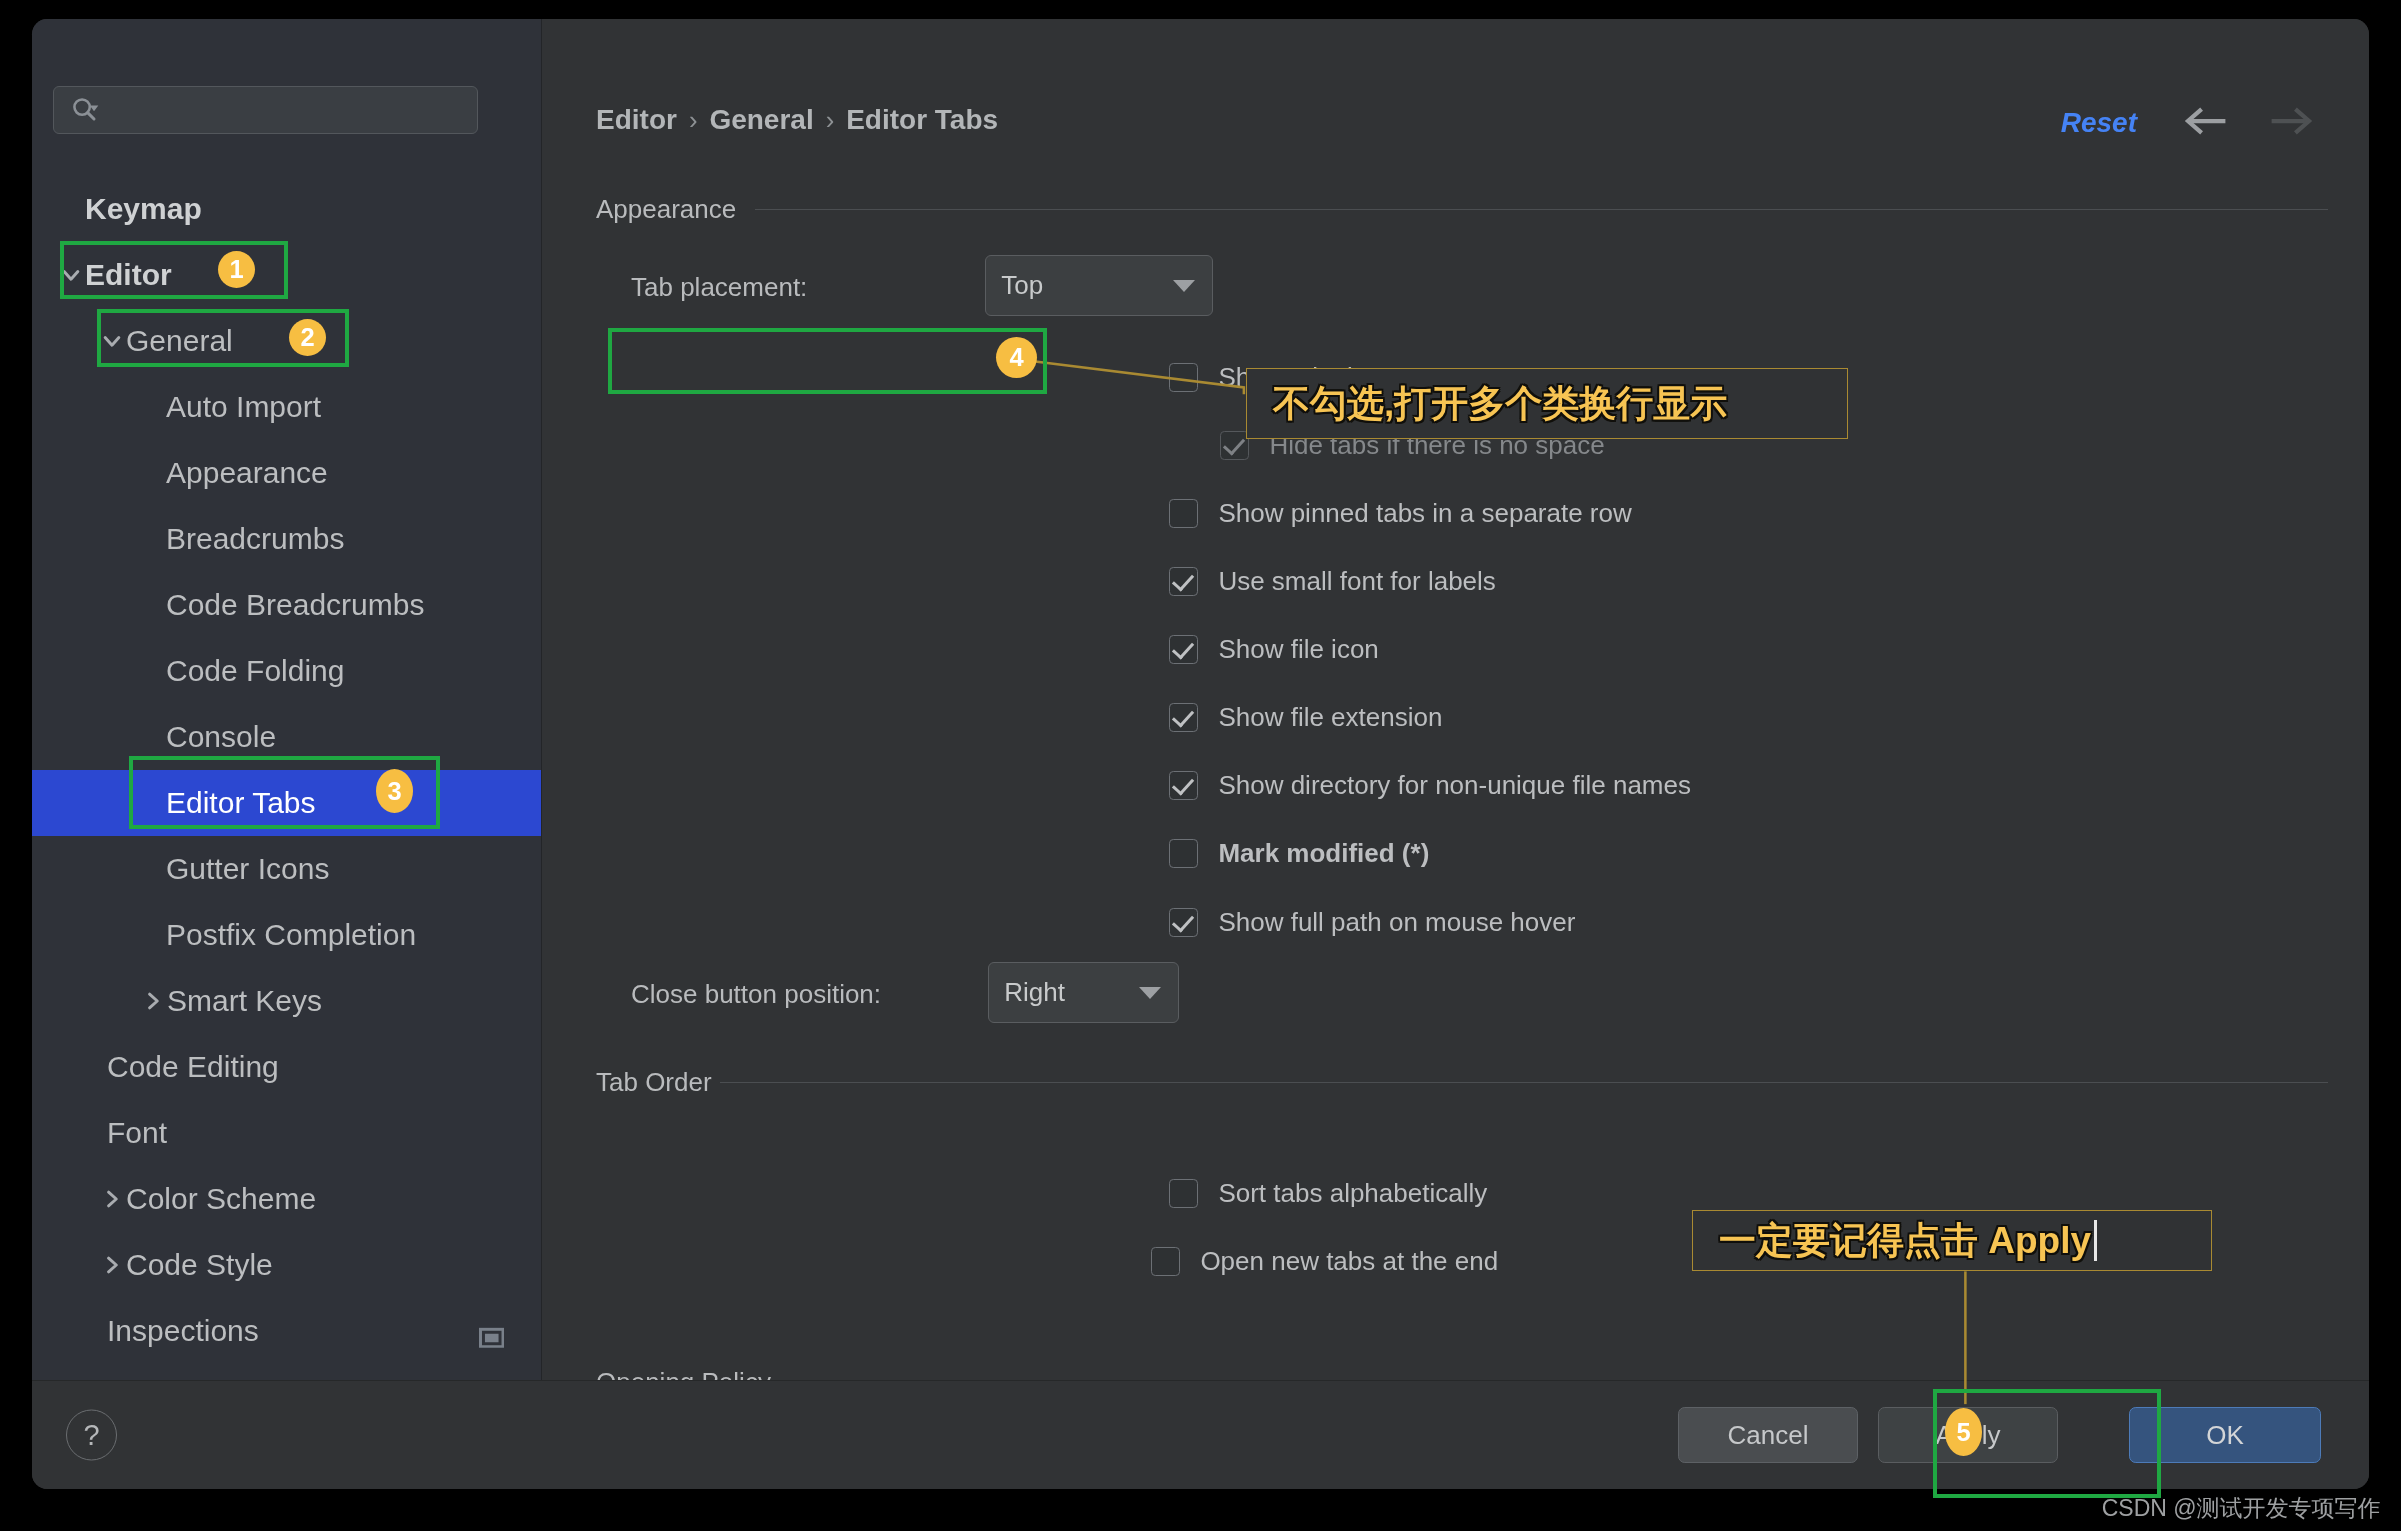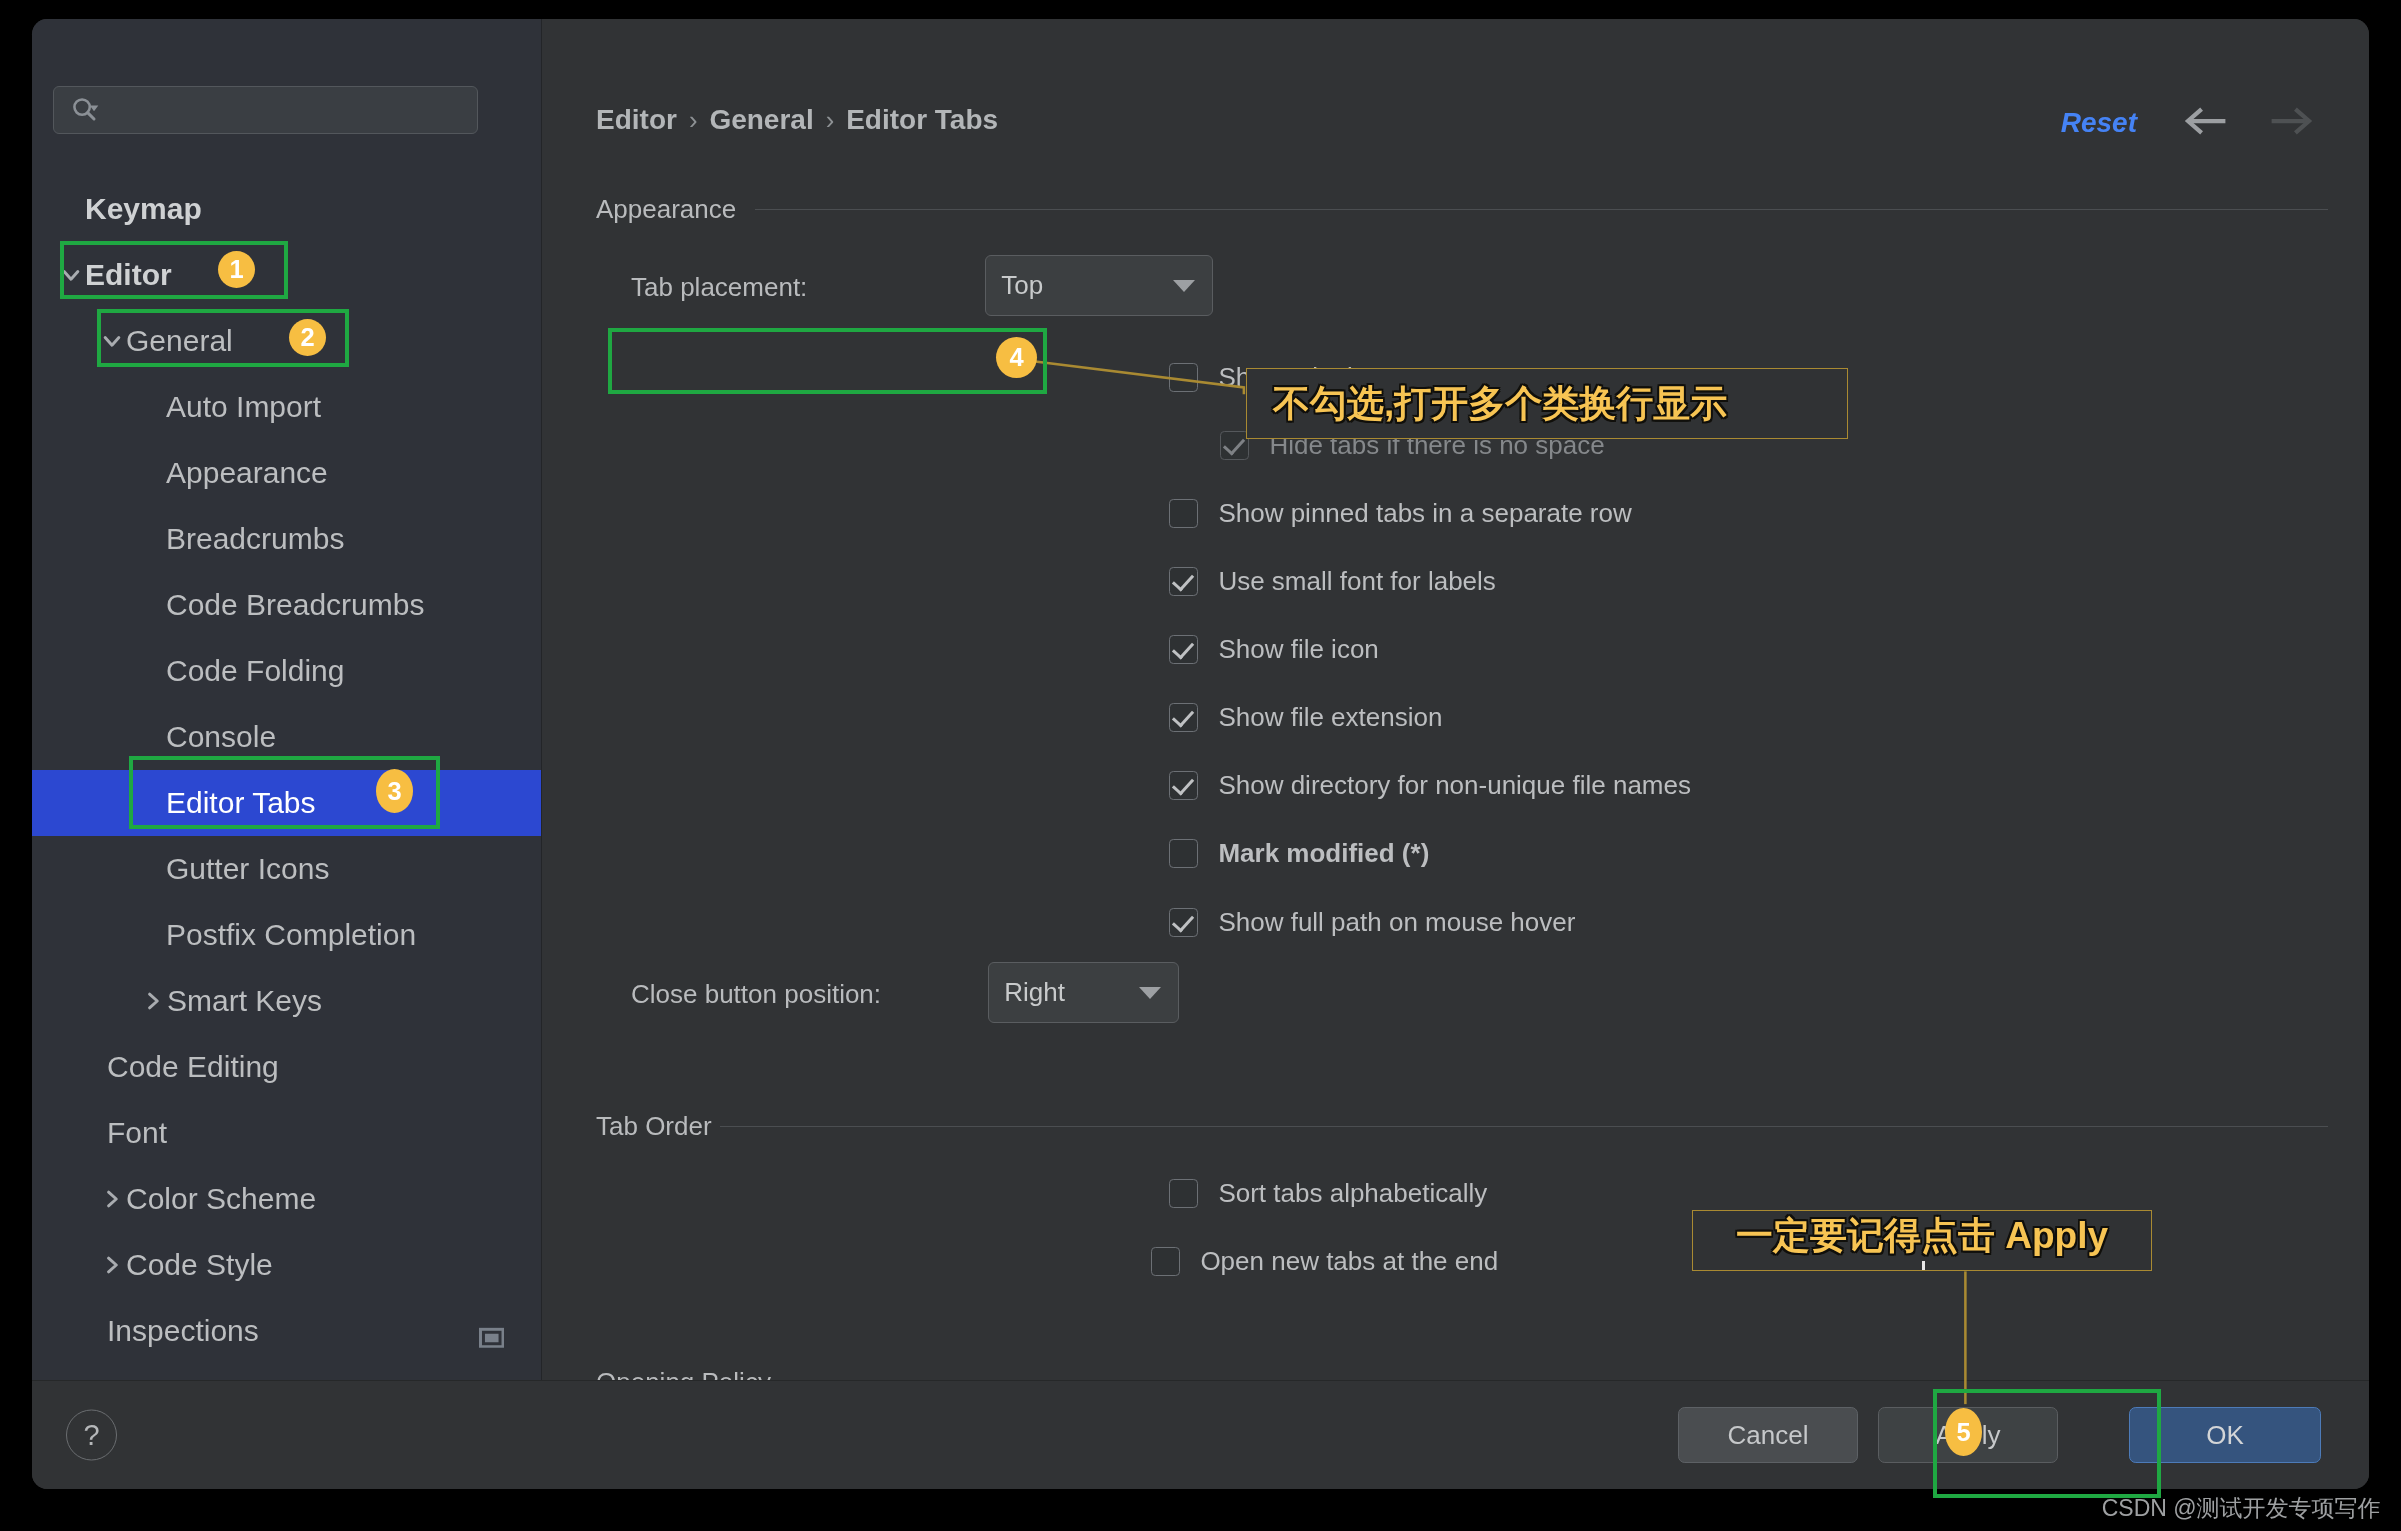--- a/index.html
+++ b/index.html
@@ -536,21 +536,21 @@
             <span class="cblabel">Show full path on mouse hover</span>
           </div>
         </div>
 
       <div class="row-label" style="left:89px; top:960px;">Close button position:</div>
       <div class="combo" style="left:446px; top:943px; width:191px; height:61px;">
         <span class="cval">Right</span>
         <span class="carrow"></span>
       </div>
 
-      <div class="section-head" style="top:1092px;gap:8px;">
+      <div class="section-head" style="top:1048px;gap:8px;">
         <span>Tab Order</span>
         <span class="rule"></span>
       </div>
 
       <div id="taborder-checks">
           <div class="cbrow" style="left: 627px; top: 1159px;">
             <span class="cbox"></span>
             <span class="cblabel">Sort tabs alphabetically</span>
           </div>
           <div class="cbrow" style="left: 609px; top: 1227px;">
@@ -589,20 +589,20 @@
   <div class="green-box" style="left:1933px;top:1389px;width:228px;height:109px;"></div>
 
   <div class="badge" style="left:218px;  top:251px; width:37px; height:37px;">1</div>
   <div class="badge" style="left:289px;  top:319px; width:37px; height:37px;">2</div>
   <div class="badge" style="left:376px;  top:769px; width:37px; height:44px;">3</div>
   <div class="badge" style="left:996px; top:337px; width:41px; height:41px;">4</div>
   <div class="badge" style="left:1945px; top:1408px;width:37px; height:48px;">5</div>
 
   <div class="note" style="left:1246px; top:368px; width:602px; height:71px;">不勾选,打开多个类换行显示</div>
 
-  <div class="note" style="left:1692px; top:1210px; width:460px; height:61px;flex-direction:column;">
+  <div class="note" style="left:1692px; top:1210px; width:520px; height:61px;">
     <span>一定要记得点击 Apply</span>
       <span class="caret"></span>
   </div>
 </div>
 
 <div id="watermark">CSDN @测试开发专项写作</div>
 
 
 </body></html>

